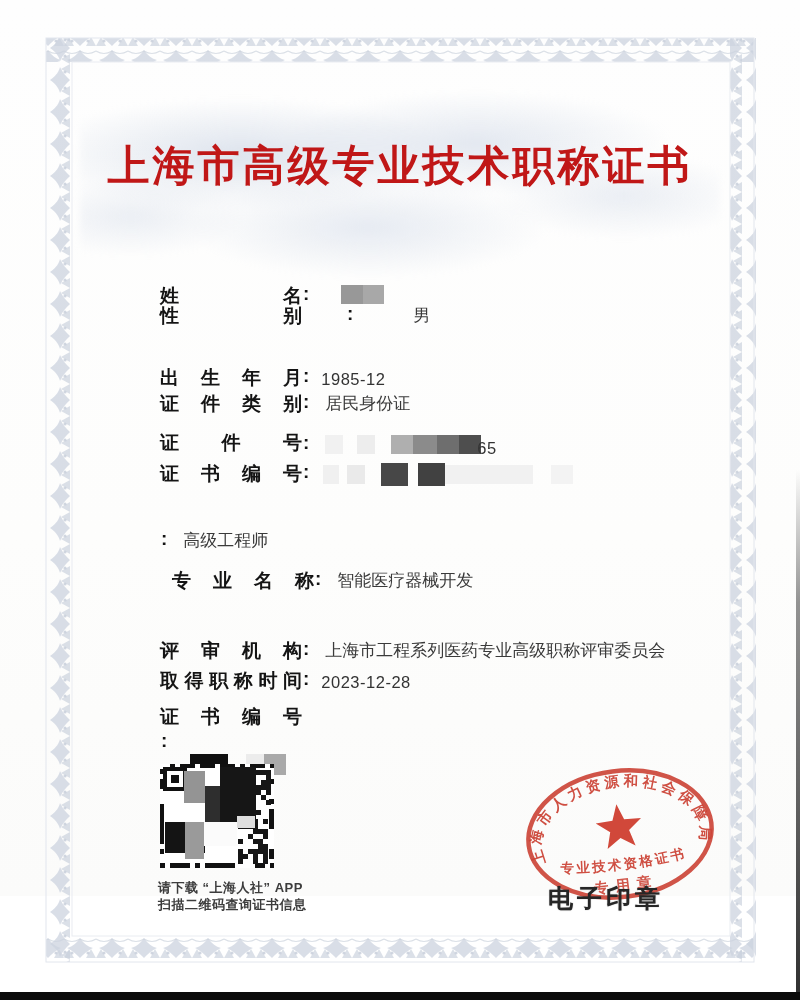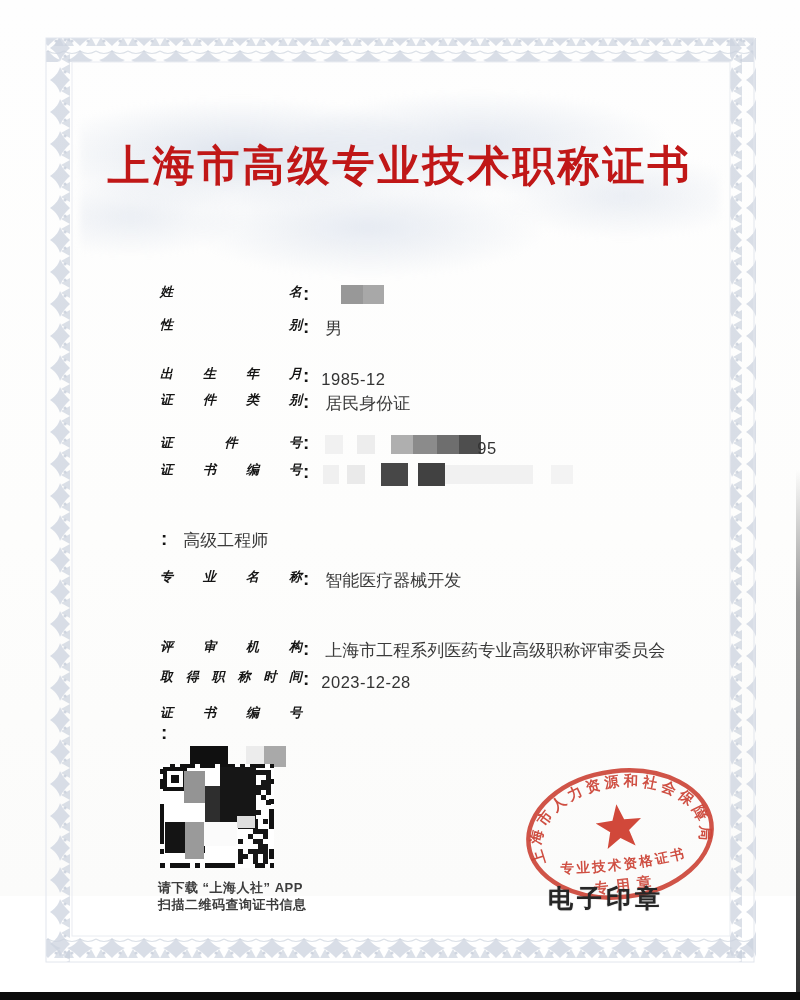--- a/index.html
+++ b/index.html
@@ -21,31 +21,31 @@
       radial-gradient(ellipse 160px 55px at 8% 70%, rgba(206,215,230,.38), transparent 72%);
     filter:blur(3px);}
 
   .cert-title{position:absolute;left:0;top:138px;width:800px;margin:0;
     text-align:center;font-size:42px;font-weight:bold;color:#c01717;
     letter-spacing:3px;font-family:"Liberation Sans",sans-serif;}
 
   
   .fields{position:absolute;left:160px;top:0;width:560px;}
   .row{position:absolute;left:0;display:flex;align-items:flex-start;}
-  .row .lbl{display:inline-block;width:142px;font-size:13px;font-weight:bold;
-    color:#141414;text-align:justify;text-align-last:justify;letter-spacing:0;font-style:italic;}
+  .row .lbl{display:inline-block;width:142px;font-size:19px;font-weight:bold;
+    color:#141414;text-align:justify;text-align-last:justify;letter-spacing:0;}
   .row .colon{font-size:19px;font-weight:bold;color:#141414;margin-left:1px;}
   .row .val{margin-left:16px;font-size:17px;color:#3a3a3a;line-height:1.5;
     font-family:"DejaVu Serif",serif;}
   .row .val.num{font-family:"Liberation Sans",sans-serif;color:#333;
     font-size:16.5px;padding-top:2px;letter-spacing:.5px;margin-left:12px;}
   .row .val.wrap{width:345px;}
-  .r-name{top:283px;} .r-gender{top:316px;} .r-birth{top:365px;}
+  .r-name{top:283px;} .r-gender{top:303px;gap:44px;} .r-birth{top:365px;}
   .r-idtype{top:391px;} .r-idnum{top:426px;align-items:center;} .r-work{top:461px;}
-  .r-title{top:528px;} .r-spec{top:568px;} .r-review{top:638px;}
+  .r-title{top:528px;} .r-spec{top:568px;margin-left:12px;} .r-review{top:638px;}
   .r-date{top:668px;} .r-certno{top:704px;flex-direction:column;}
 
   
   .redact{display:flex;align-items:center;margin-left:16px;padding-top:2px;}
   .blk{display:inline-block;height:19px;}
 
   
   .qr-wrap{position:absolute;left:160px;top:764px;width:160px;}
   .qr-caption{position:absolute;left:158px;top:879px;font-size:13px;
     font-weight:bold;color:#3c3c3c;line-height:17px;letter-spacing:.5px;}
@@ -131,21 +131,21 @@
         <span class="colon">:</span>
       <span class="redact">
         <span class="blk" style="width:18px;background:#f1f1f1;"></span>
         <span class="blk" style="width:14px;background:transparent;"></span>
         <span class="blk" style="width:18px;background:#ededed;"></span>
         <span class="blk" style="width:16px;background:transparent;"></span>
         <span class="blk" style="width:22px;background:#afafaf;"></span>
           <span class="blk" style="width:24px;background:#8b8b8b;"></span>
           <span class="blk" style="width:22px;background:#6e6e6e;"></span>
           <span class="blk" style="width:22px;background:#4e4e4e;"></span>
-        <span class="val num" style="margin-left:-4px;padding-top:8px;">95</span>
+        <span class="val num" style="margin-left:-4px;padding-top:8px;">65</span>
       </span>
     </div>
 
     <div class="row r-work">
       <span class="lbl">证书编号</span>
         <span class="colon">:</span>
       <span class="redact" style="margin-left:14px;">
         <span class="blk" style="width:16px;background:#f0f0f0;"></span>
         <span class="blk" style="width:8px;background:transparent;"></span>
         <span class="blk" style="width:18px;background:#eaeaea;"></span>

